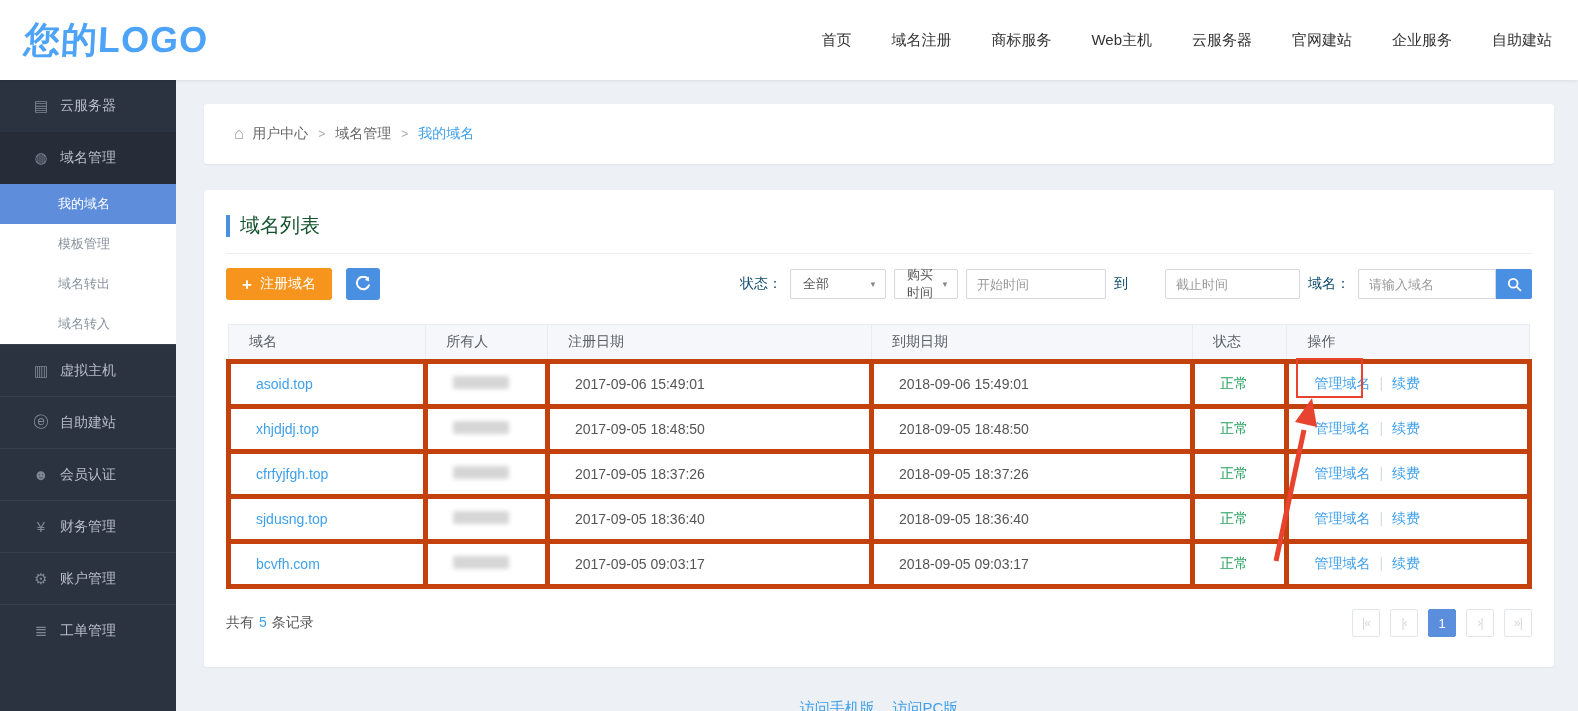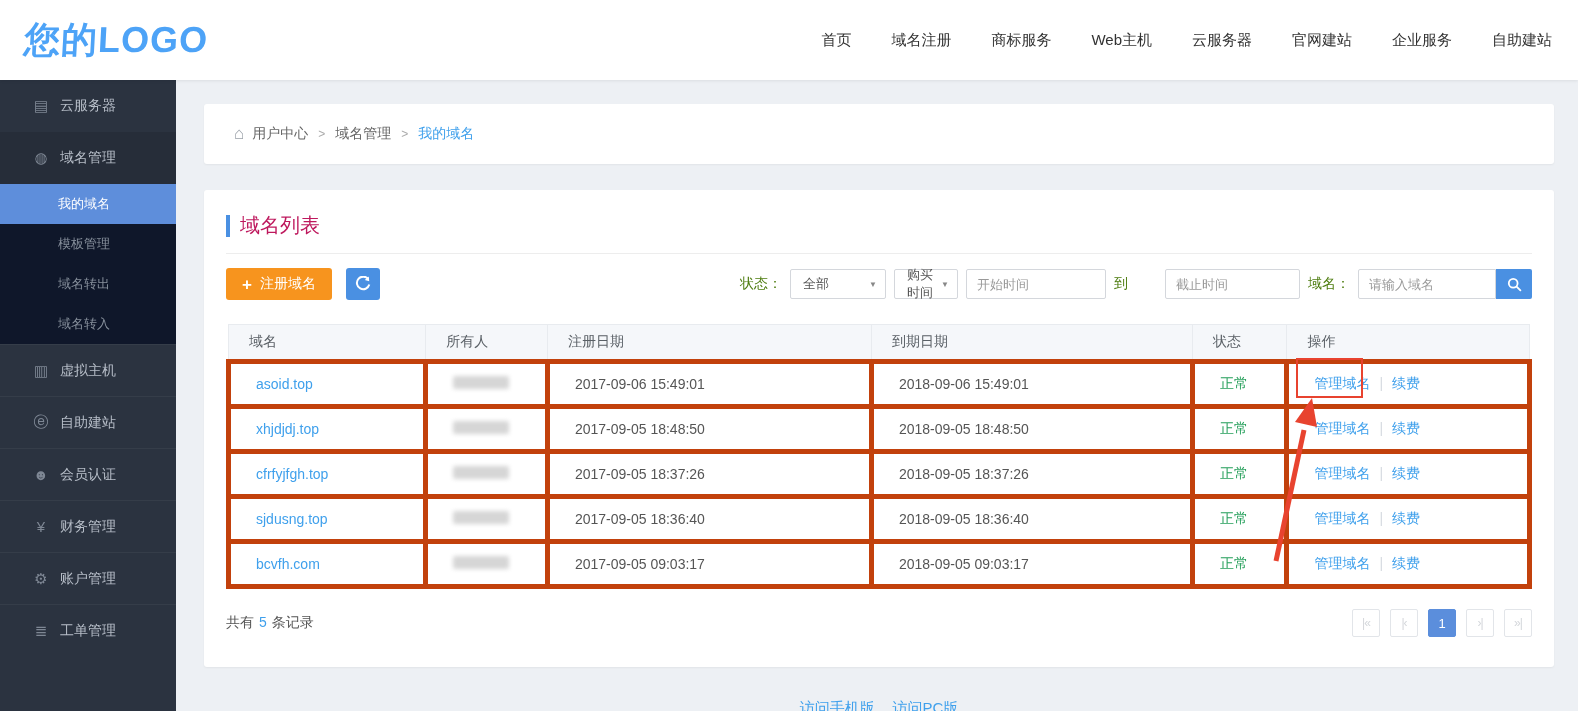--- a/index.html
+++ b/index.html
@@ -16,21 +16,21 @@
   .topnav .nav-item { font-size:15px; color:#333; cursor:pointer; white-space:nowrap; }
 
   
   .sidebar { position:absolute; top:80px; left:0; width:176px; height:631px; background:#2b3340; }
   .side-item { height:52px; display:flex; align-items:center; padding-left:32px; color:#b7bec8;
                font-size:14px; cursor:pointer; border-top:1px solid rgba(255,255,255,.05); }
   .side-item:first-child { border-top:none; }
   .side-item .s-icon { width:18px; margin-right:10px; color:#7e8794; font-size:15px; text-align:center; font-style:normal; }
   .side-group { background:#262d39; }
   .side-sub { height:40px; display:flex; align-items:center; padding-left:58px; color:#8790 9c;
-              color:#87909c; font-size:13px; cursor:pointer; background:#0f172a; }
+              color:#87909c; font-size:13px; cursor:pointer; background:#ffffff; }
   .side-sub.active { background:#5e8edb; color:#fff; }
 
   .icon-server::before{content:"▤";} .icon-globe::before{content:"◍";}
   .icon-host::before{content:"▥";} .icon-trademark::before{content:"Ⓡ";}
   .icon-selfsite::before{content:"ⓔ";} .icon-member::before{content:"☻";}
   .icon-finance::before{content:"¥";} .icon-gear::before{content:"⚙";}
   .icon-ticket::before{content:"≣";}
 
   
   .main { position:absolute; top:80px; left:176px; width:1402px; height:631px; overflow:hidden;
@@ -38,32 +38,32 @@
   .card { background:#fff; border-radius:3px; box-shadow:0 1px 2px rgba(0,0,0,.05); }
   .breadcrumb-card { height:60px; display:flex; align-items:center; padding-left:30px; }
   .crumb-home { color:#9aa0a8; font-size:17px; margin-right:8px; font-style:normal; }
   .crumb { color:#666; font-size:14px; cursor:pointer; }
   .crumb-sep { color:#aaa; margin:0 10px; font-size:12px; }
   .crumb.current { color:#3fa0ec; }
 
   .list-card { margin-top:26px; padding:22px 22px 30px 22px; min-height:468px; }
   .card-title-row { display:flex; align-items:center; }
   .title-bar { width:4px; height:22px; background:#4a90e2; margin-right:10px; }
-  .card-title { font-size:20px; color:#be185d; }
+  .card-title { font-size:20px; color:#14532d; }
   .title-divider { border:none; border-top:1px solid #ededed; margin-top:14px; }
 
   .toolbar { margin-top:14px; display:flex; align-items:center; justify-content:space-between; }
   .toolbar-left { display:flex; align-items:center; gap:14px; }
   .btn-register { background:#f7941e; color:#fff; border:none; height:32px; padding:0 16px;
                   border-radius:3px; font-size:14px; display:flex; align-items:center; gap:8px; cursor:pointer; }
   .btn-register .plus { font-size:17px; font-weight:bold; line-height:1; }
   .btn-refresh { background:#4a90e2; border:none; width:34px; height:32px; border-radius:3px;
                  display:flex; align-items:center; justify-content:center; cursor:pointer; }
   .toolbar-right { display:flex; align-items:center; gap:8px; }
-  .flt-label { color:#4d7c0f; font-size:14px; white-space:nowrap; }
+  .flt-label { color:#0c4a6e; font-size:14px; white-space:nowrap; }
   .select { height:30px; border:1px solid #d4d7dc; border-radius:2px; background:#fff; display:flex;
             align-items:center; justify-content:space-between; padding:0 8px 0 12px; font-size:13px;
             color:#555; cursor:pointer; }
   .select .caret { font-size:8px; color:#888; margin-left:8px; }
   .sel-status { width:96px; }
   .sel-timetype { width:64px; }
   .txt-input { height:30px; border:1px solid #d4d7dc; border-radius:2px; padding:0 10px; font-size:13px;
                color:#555; outline:none; font-family:inherit; }
   .txt-input::placeholder { color:#999; }
   .inp-date { width:140px; }

